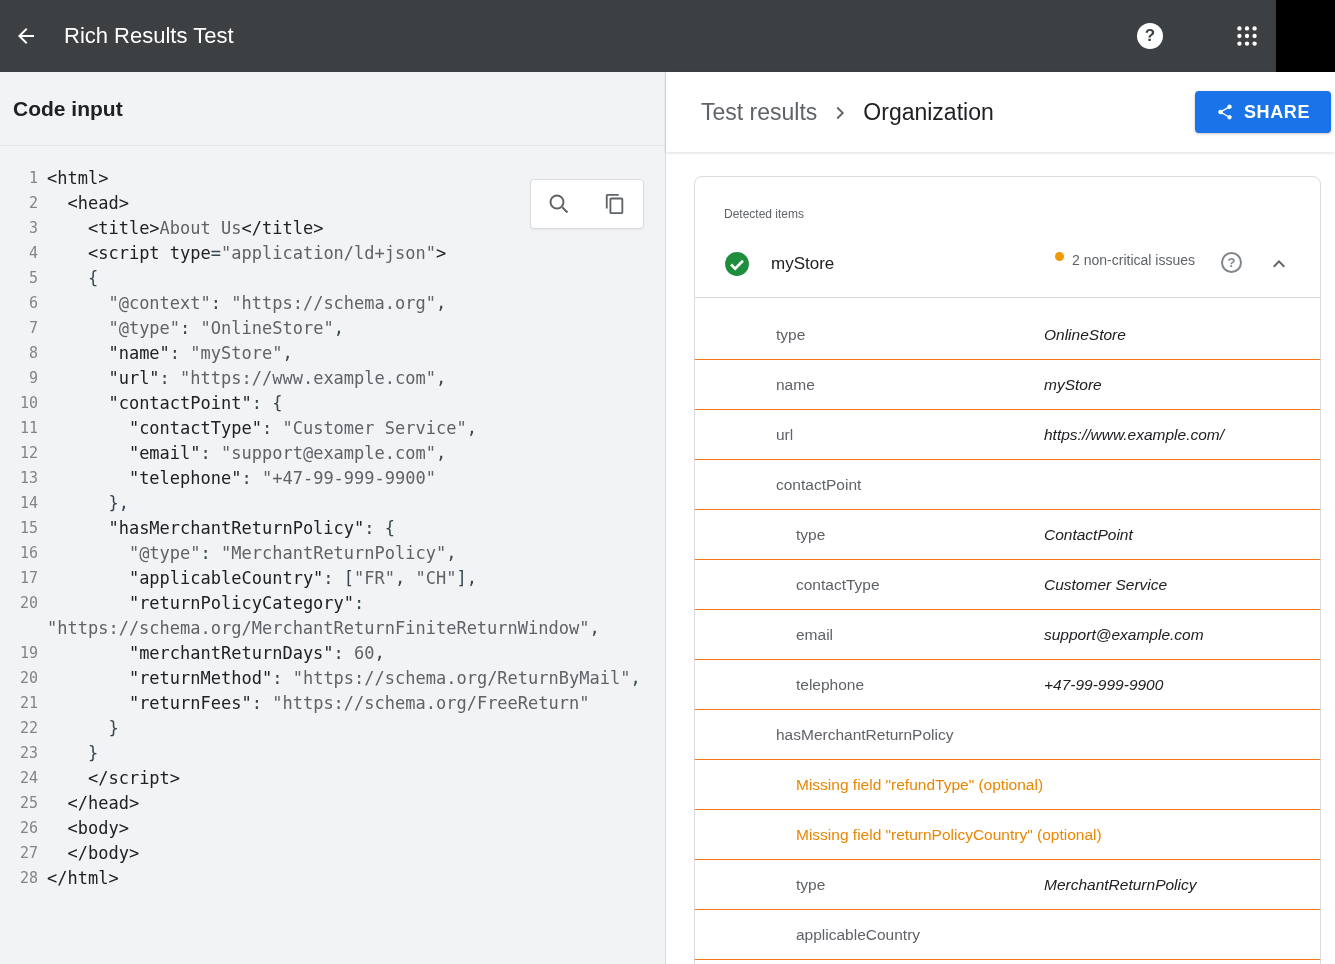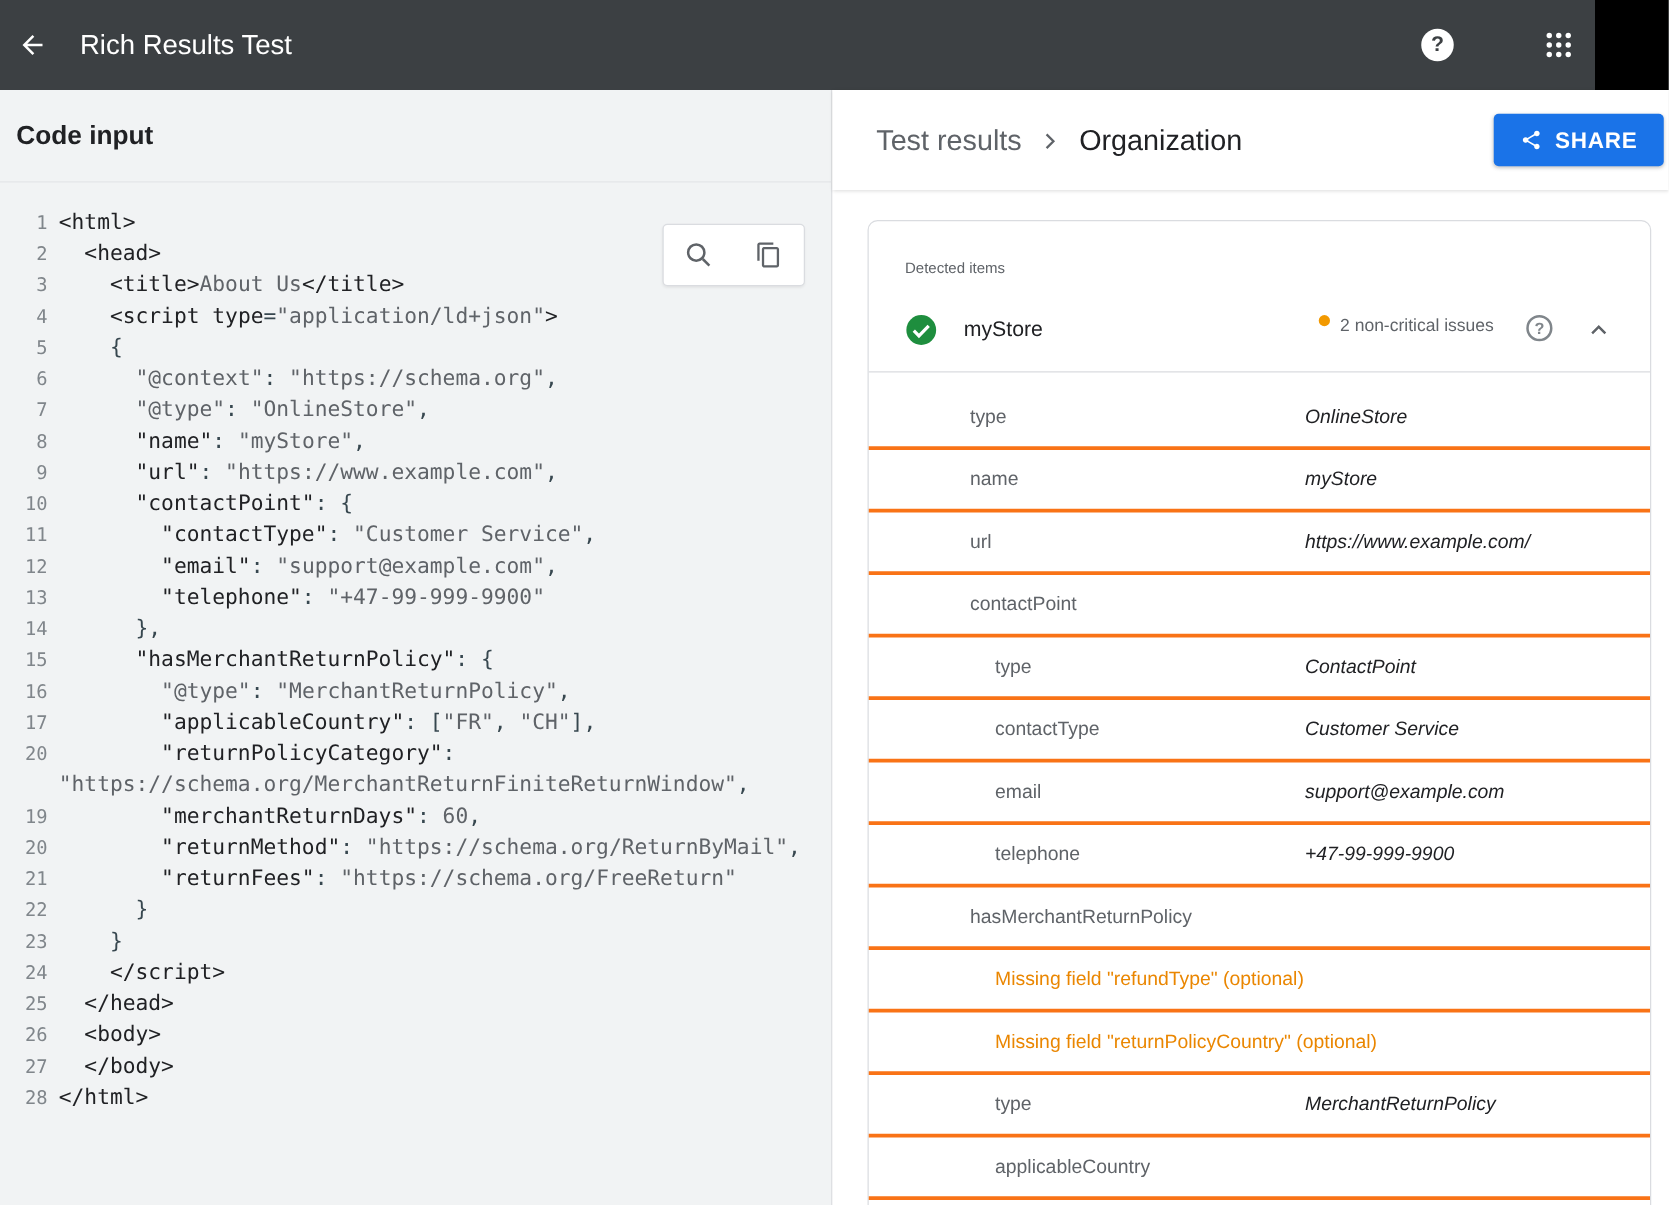--- a/index.html
+++ b/index.html
@@ -80,21 +80,21 @@
   .issues { font-size: 14px; color: #5f6368; }
   .help-outline { width: 21px; height: 21px; border: 2px solid #80868b; border-radius: 50%;
     color: #80868b; font-size: 13px; font-weight: 700; background: none; padding: 0;
     display: flex; align-items: center; justify-content: center;
     margin-left: 26px; cursor: pointer; font-family: inherit; }
   .chev-btn { margin-left: 25px; background: none; border: none; padding: 0;
     display: flex; cursor: pointer; }
 
   .rows { padding-top: 12px; }
   .kv-row { display: flex; align-items: center; min-height: 50px;
-    border-bottom: 3px solid #f97316; padding-left: 81px; padding-right: 20px; }
+    border-bottom: 1px solid #f97316; padding-left: 81px; padding-right: 20px; }
   .kv-row.indent { padding-left: 101px; }
   .kv-key { width: 268px; flex-shrink: 0; font-size: 15.5px; color: #5f6368; }
   .kv-row.indent .kv-key { width: 248px; }
   .kv-val { font-size: 15.5px; color: #202124; font-style: italic; }
   .kv-row.group .kv-key { width: auto; }
   .kv-row.warning .warn-text { font-size: 15.5px; color: #ea8600; }
 </style>
 </head>
 <body>
 

